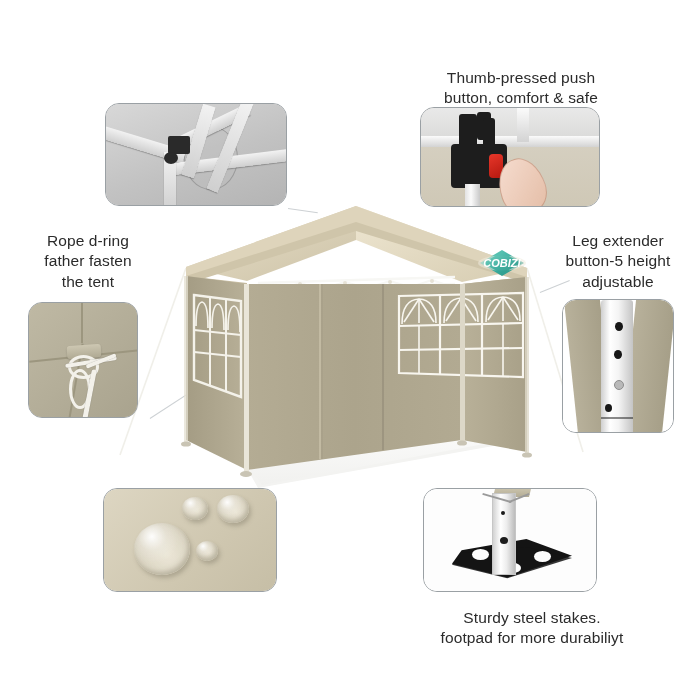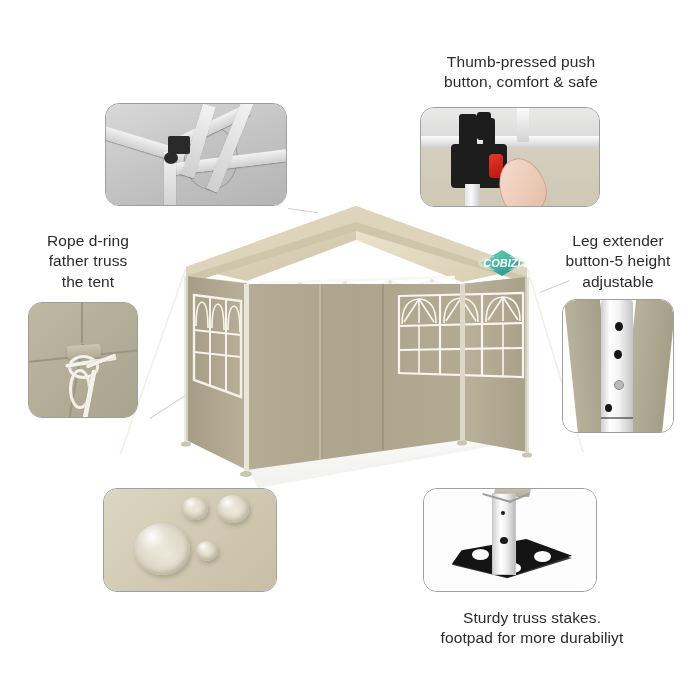--- a/index.html
+++ b/index.html
@@ -406,21 +406,21 @@
       <div class="beam" style="left:66px; top:52px; width:120px; height:12px; transform:rotate(-7deg);"></div>
       <div class="beam" style="left:86px; top:0px; width:13px; height:74px; transform:rotate(17deg);"></div>
       <div class="beam" style="left:58px; top:48px; width:12px; height:60px;"></div>
       <div class="beam" style="left:118px; top:-6px; width:12px; height:96px; transform:rotate(22deg);"></div>
 
       <div class="hub" style="left:62px; top:32px; width:22px; height:18px;"></div>
       <div class="hub" style="left:58px; top:48px; width:14px; height:12px; border-radius:50%;"></div>
     </div>
   </div>
 
-  <div class="caption" style="left:405px; top:52px; width:232px;">Thumb-pressed push
+  <div class="caption" style="left:405px; top:68px; width:232px;">Thumb-pressed push
 button, comfort &amp; safe</div>
 
   <div class="frame" style="left:420px; top:107px; width:180px; height:100px;">
     <div class="frame-inner ph-btn">
       <div class="bg-top"></div>
       <div class="bg-bot"></div>
 
       <div class="rail" style="left:0; top:28px; width:180px; height:11px;"></div>
       <div class="rail" style="left:96px; top:0; width:12px; height:34px;"></div>
 
@@ -431,21 +431,21 @@
 
       <div class="redbtn" style="left:68px; top:46px; width:14px; height:24px;"></div>
 
       <div class="thumb" style="left:78px; top:50px; width:44px; height:54px; transform:rotate(-18deg);"></div>
 
       <div class="pole" style="left:44px; top:76px; width:15px; height:30px;"></div>
     </div>
   </div>
 
   <div class="caption" style="left:14px; top:231px; width:148px;">Rope d-ring
-father truss
+father fasten
 the tent</div>
 
   <div class="frame" style="left:28px; top:302px; width:110px; height:116px;">
     <div class="frame-inner ph-rope">
       <div class="fab"></div>
       <div class="seam" style="left:52px; top:0; width:2px; height:40px;"></div>
       <div class="seam" style="left:0; top:52px; width:110px; height:1.5px; transform:rotate(-6deg);"></div>
       <div class="seam" style="left:46px; top:40px; width:1.5px; height:76px; transform:rotate(10deg);"></div>
 
       <div class="tab" style="left:38px; top:42px; width:34px; height:13px; transform:rotate(-4deg);"></div>
@@ -500,16 +500,16 @@
 
       <div class="post" style="left:68px; top:4px; width:24px; height:82px;"></div>
       <div class="posthole" style="left:76px; top:48px; width:8px; height:7px;"></div>
       <div class="posthole" style="left:77px; top:22px; width:4px; height:4px;"></div>
 
       <div style="position:absolute; left:58px; top:8px; width:30px; height:2px; background:#9a9a9a; transform:rotate(16deg);"></div>
       <div style="position:absolute; left:84px; top:8px; width:22px; height:2px; background:#9a9a9a; transform:rotate(-22deg);"></div>
     </div>
   </div>
 
-  <div class="caption" style="left:398px; top:608px; width:268px;">Sturdy truss stakes.
+  <div class="caption" style="left:398px; top:608px; width:268px;">Sturdy steel stakes.
 footpad for more durabiliyt</div>
 
 </div>
 
 </body></html>

